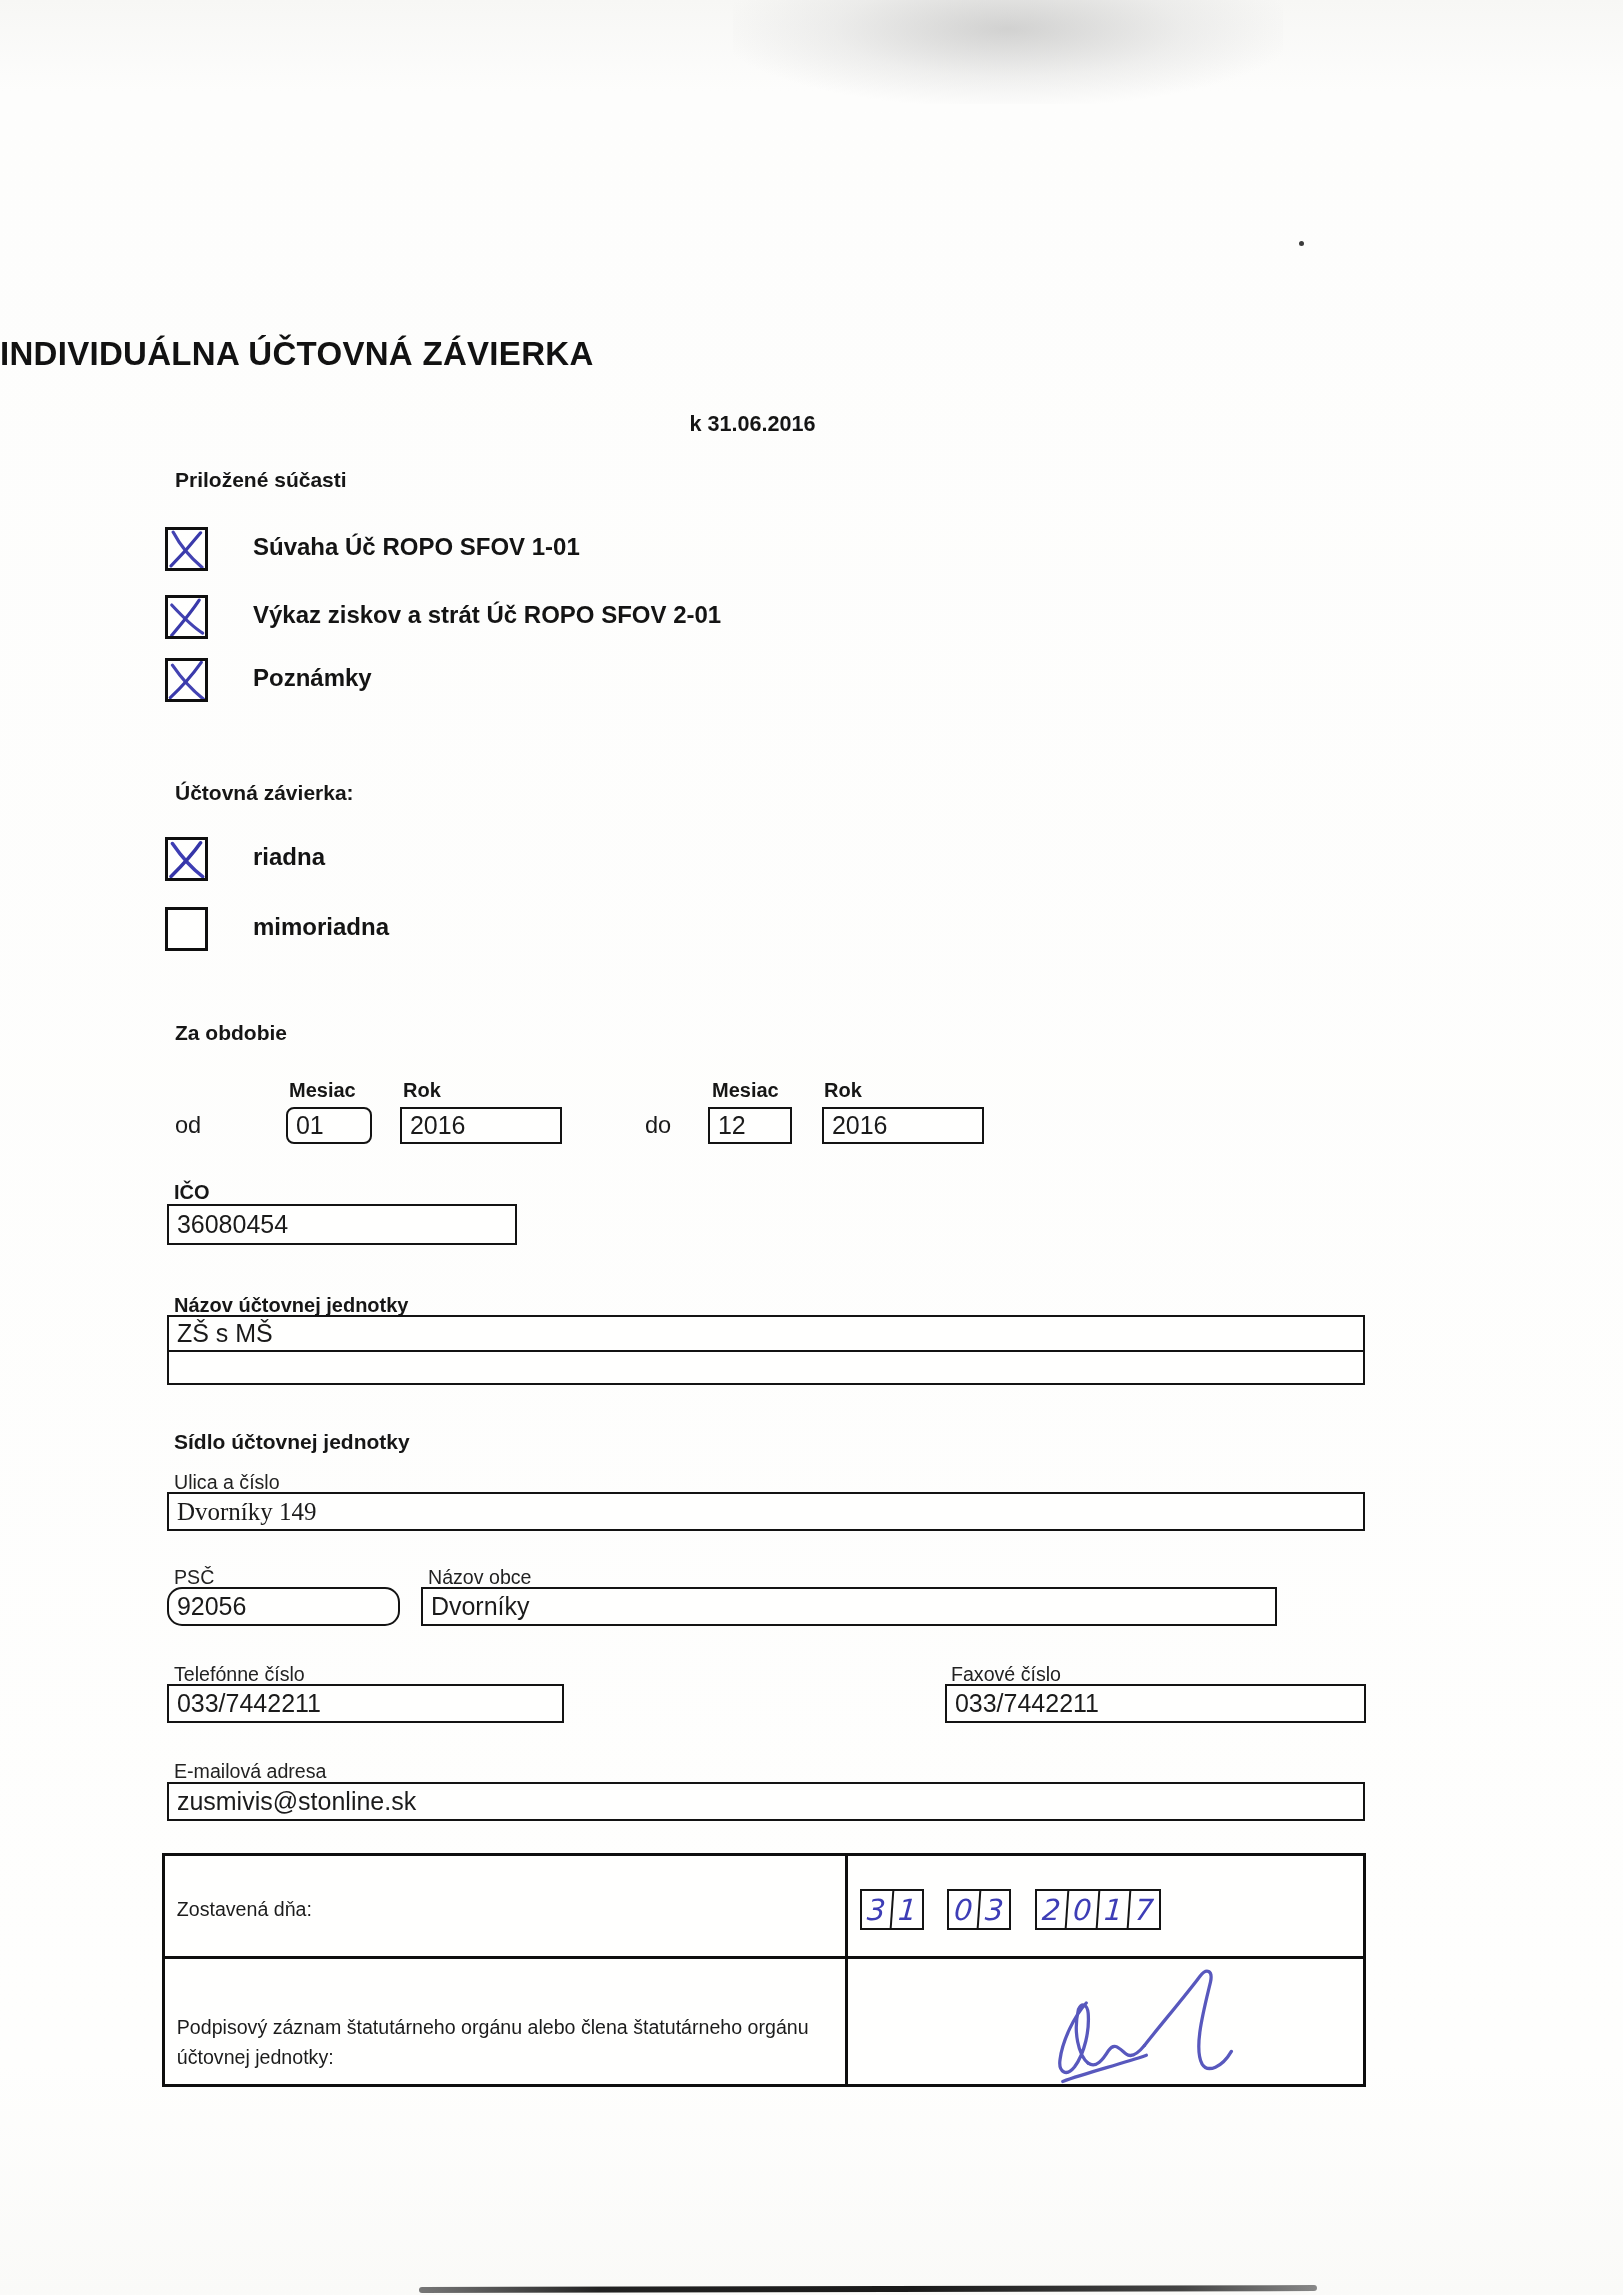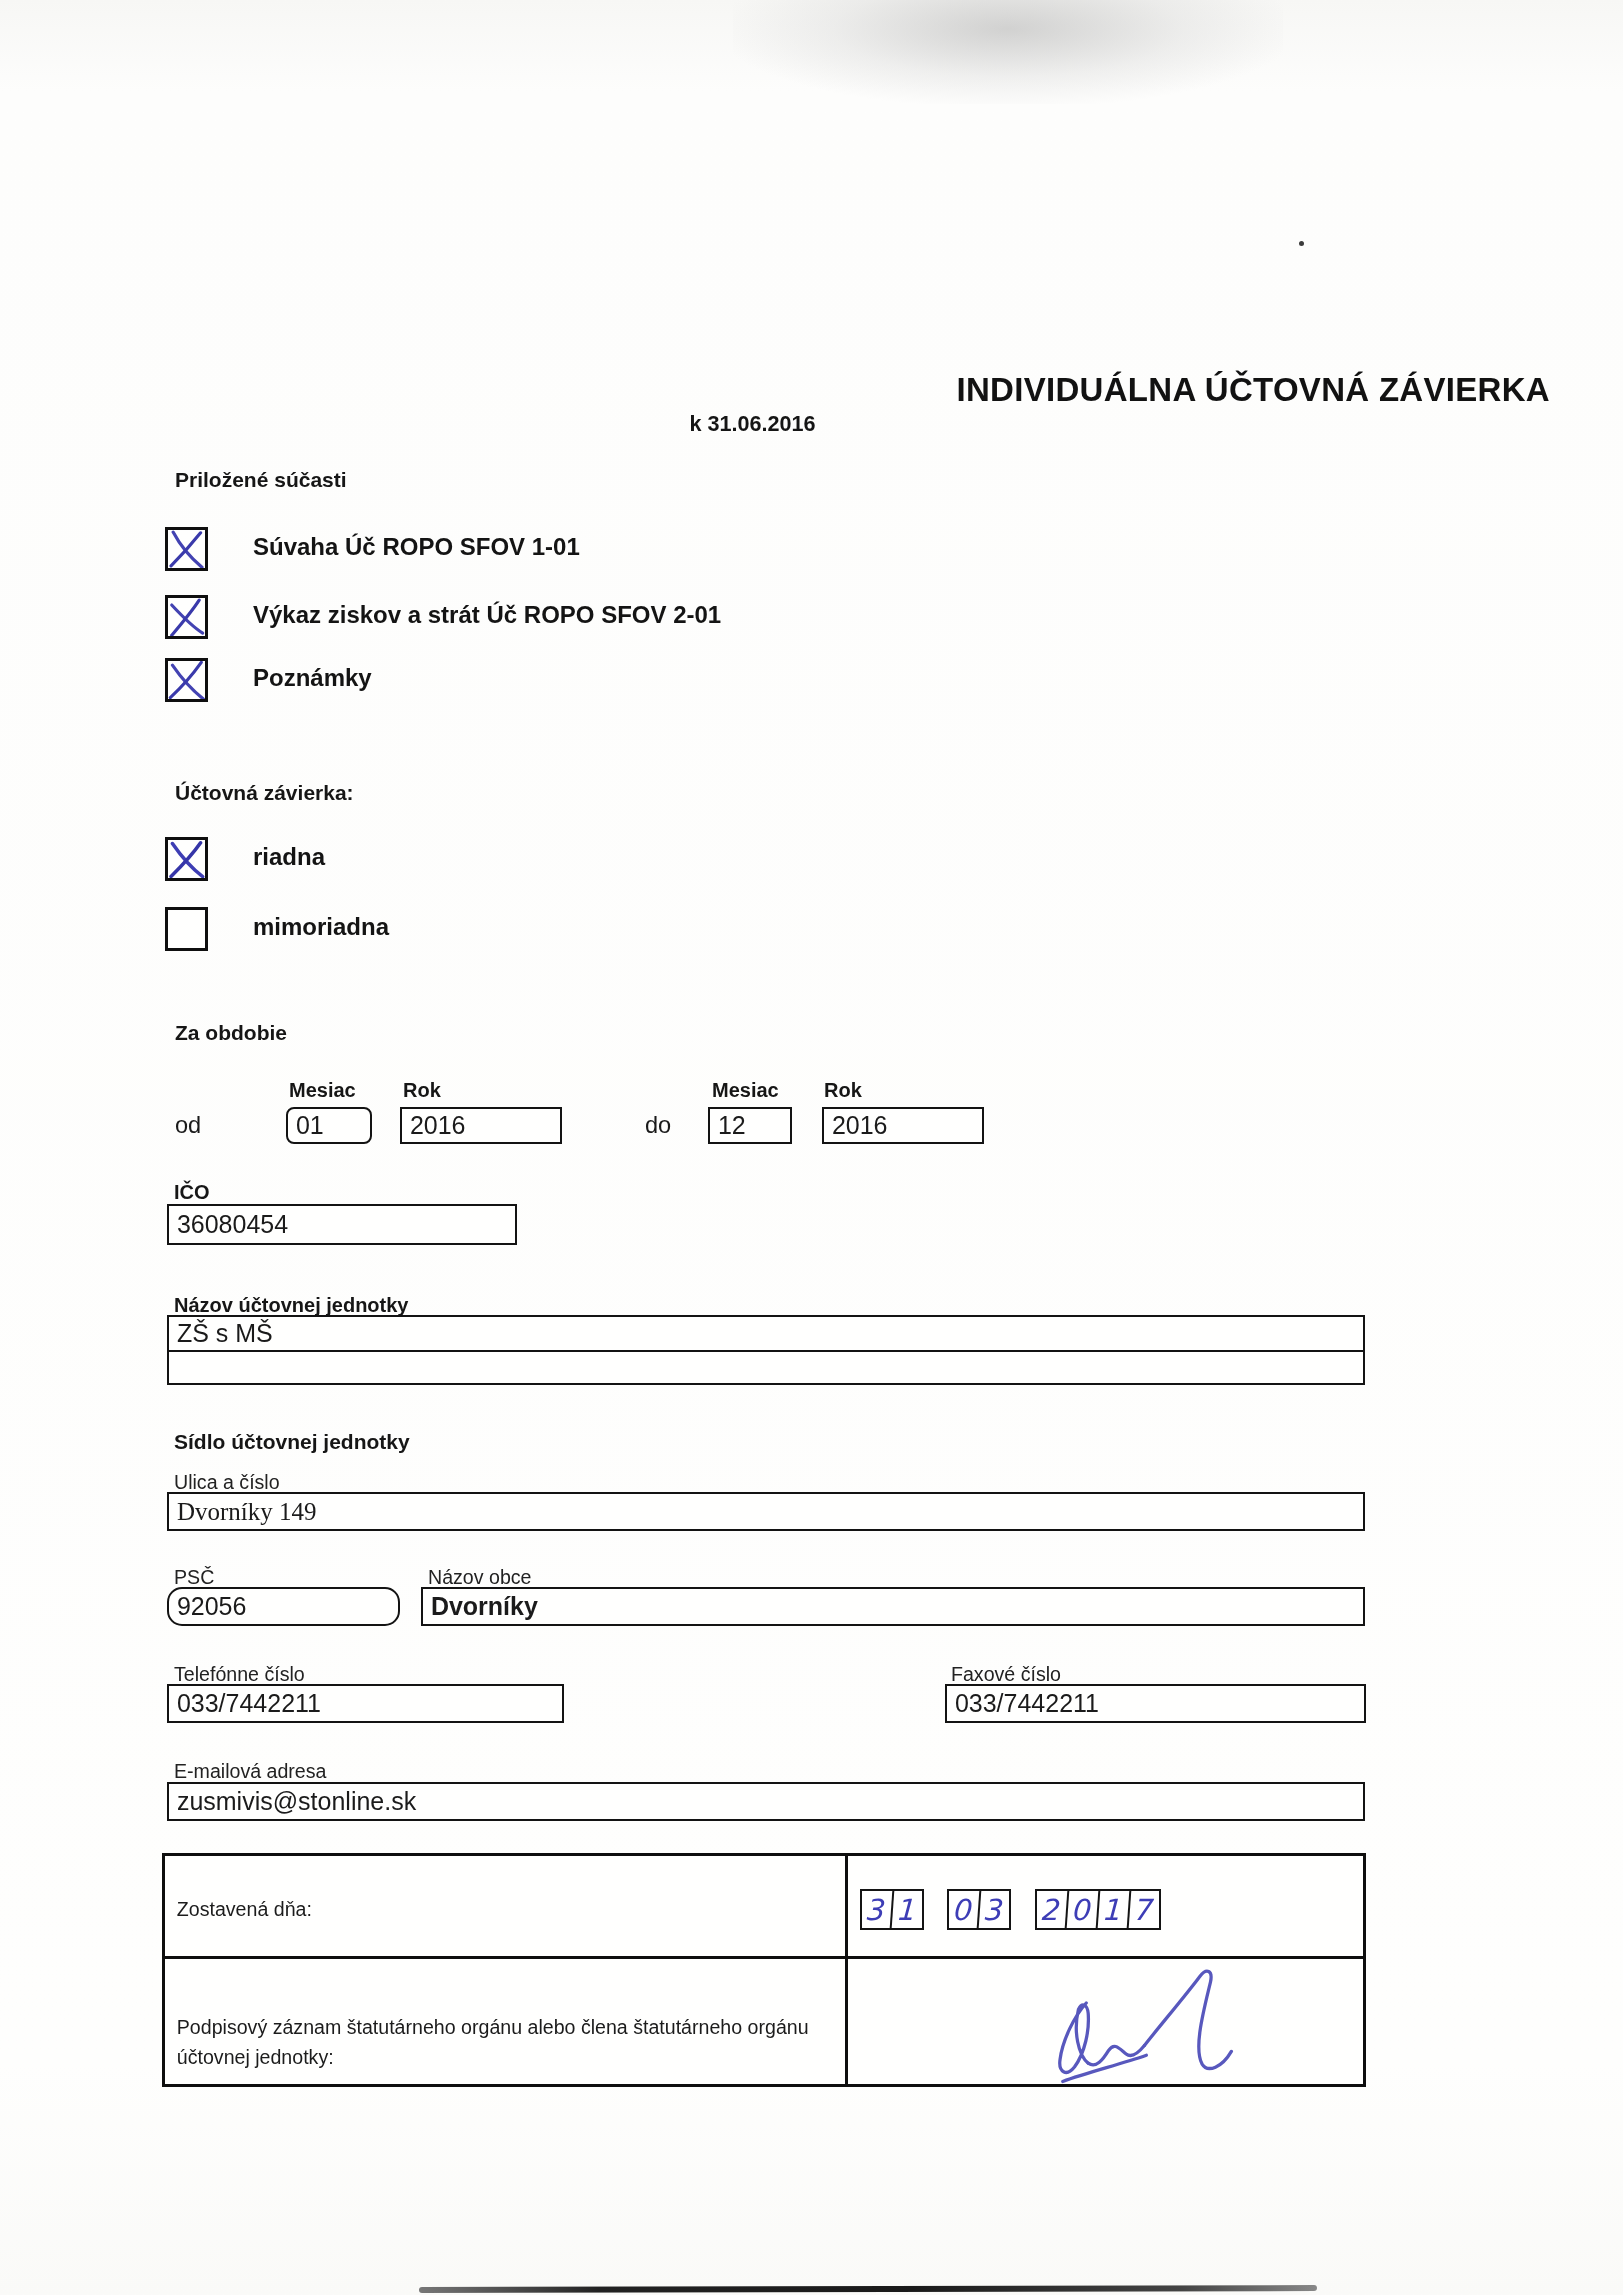--- a/index.html
+++ b/index.html
@@ -49,21 +49,21 @@
 </style>
 </head>
 <body>
 
 <div class="page">
 
   <div class="abs shadow-top" style="left:733px;top:-46px;width:550px;height:150px;"></div>
   <div class="abs dot" style="left:1299px;top:241px;width:5.2px;height:5.2px;"></div>
   <div class="abs scanline" style="left:419px;top:2286px;width:898px;height:5.9px;"></div>
 
-  <div class="abs title" style="left:0;top:335px;width:1550px;text-align:right;margin-top:36px;">INDIVIDUÁLNA ÚČTOVNÁ ZÁVIERKA</div>
+  <div class="abs title" style="left:0;top:335px;width:1550px;text-align:left;">INDIVIDUÁLNA ÚČTOVNÁ ZÁVIERKA</div>
   <div class="abs subtitle" style="left:0;top:411px;width:1505px;text-align:center;">k 31.06.2016</div>
 
   <div class="abs h-bold" style="left:175px;top:468px;">Priložené súčasti</div>
 
   <div class="abs checkbox checked" style="left:165px;top:527px;">
     <svg viewBox="0 0 52 54">
       <path d="M 7,3 C 16,20 31,39 48,53" stroke="#4343b2" stroke-width="4.5" fill="none" stroke-linecap="round"></path>
       <path d="M 46,4 C 34,19 17,38 4,51" stroke="#3a3aab" stroke-width="4.5" fill="none" stroke-linecap="round"></path>
     </svg>
   </div>
@@ -123,21 +123,21 @@
     <div class="row2"></div>
   </div>
 
   <div class="abs h-bold" style="left:174px;top:1430px;">Sídlo účtovnej jednotky</div>
   <div class="abs h-reg" style="left:174px;top:1471px;">Ulica a číslo</div>
   <div class="abs fbox" style="left:167px;top:1492px;width:1198px;height:39px;font-family:Liberation Serif, serif;">Dvorníky 149</div>
 
   <div class="abs h-reg" style="left:174px;top:1566px;">PSČ</div>
   <div class="abs fbox" style="left:167px;top:1587px;width:233px;height:39px;border-radius:15px;">92056</div>
   <div class="abs h-reg" style="left:428px;top:1566px;">Názov obce</div>
-  <div class="abs fbox" style="left:421px;top:1587px;width:944px;height:39px;font-weight:bold;">Dvorníky</div>
+  <div class="abs fbox" style="left:421px;top:1587px;width:856px;height:39px;">Dvorníky</div>
 
   <div class="abs h-reg" style="left:174px;top:1663px;">Telefónne číslo</div>
   <div class="abs fbox" style="left:167px;top:1684px;width:397px;height:39px;">033/7442211</div>
   <div class="abs h-reg" style="left:951px;top:1663px;">Faxové číslo</div>
   <div class="abs fbox" style="left:945px;top:1684px;width:421px;height:39px;">033/7442211</div>
 
   <div class="abs h-reg" style="left:174px;top:1760px;">E-mailová adresa</div>
   <div class="abs fbox" style="left:167px;top:1782px;width:1198px;height:39px;">zusmivis@stonline.sk</div>
 
   <div class="abs ftable" style="left:162px;top:1853px;width:1204px;height:234px;">

